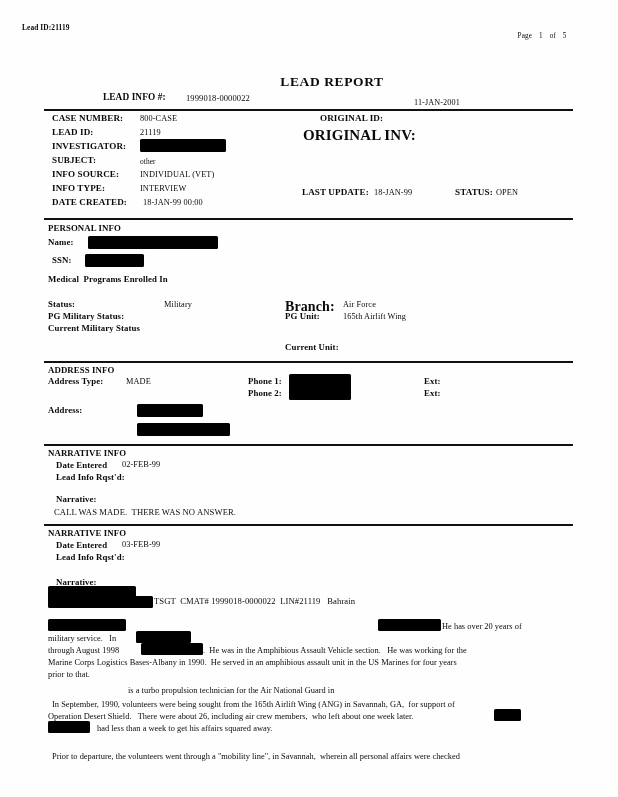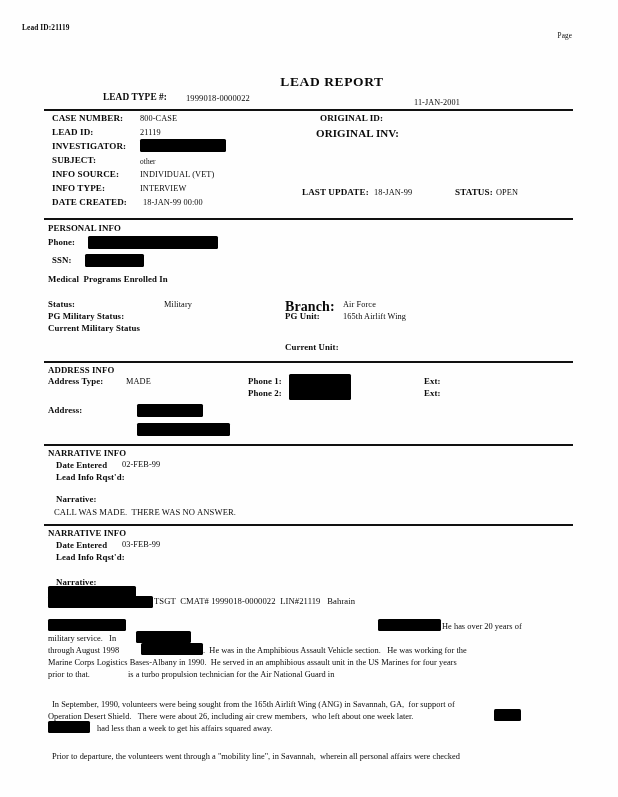--- a/index.html
+++ b/index.html
@@ -39,21 +39,21 @@
     left: 22px;
     top: 24px;
     font-size: 7.4px;
     font-weight: bold;
   }
   .hdr-right {
     left: 510px;
     top: 26px;
     font-size: 7.2px;
   }
-  .hdr-right span { margin-right: 7px; margin-left: 40px; }
+  .hdr-right span { margin-right: 7px; }
 
   
   .doc-title {
     position: absolute;
     left: 0;
     top: 74px;
     width: 618px;
     text-align: center;
     font-size: 13.5px;
     font-weight: bold;
@@ -92,33 +92,33 @@
 
 <div class="page">
 
   <div class="t hdr-left">Lead ID:21119</div>
   <div class="t hdr-right">
     <span>Page</span><span>1</span><span>of</span><span>5</span>
   </div>
 
   <div class="doc-title">LEAD REPORT</div>
 
-  <div class="t b" style="left:103px; top:93px; font-size:9.3px;">LEAD TYPE #:</div>
+  <div class="t b" style="left:103px; top:93px; font-size:9.3px;">LEAD INFO #:</div>
   <div class="t" style="left:186px; top:93.5px; font-size:8.5px;">1999018-0000022</div>
   <div class="t" style="left:414px; top:99px; font-size:8.2px;">11-JAN-2001</div>
 
   <div class="rule" style="top:109px;"></div>
 
   <div class="t b" style="left:52px; top:114px; font-size:9.1px;">CASE NUMBER:</div>
   <div class="t" style="left:140px; top:115px;">800-CASE</div>
   <div class="t b" style="left:320px; top:114px; font-size:9.1px;">ORIGINAL ID:</div>
 
   <div class="t b" style="left:52px; top:128px; font-size:9.1px;">LEAD ID:</div>
   <div class="t" style="left:140px; top:129px;">21119</div>
-  <div class="t b" style="left:316px; top:128px; font-size:11px;">ORIGINAL INV:</div>
+  <div class="t b" style="left:303px; top:128px; font-size:15px;">ORIGINAL INV:</div>
 
   <div class="t b" style="left:52px; top:142px; font-size:9.1px;">INVESTIGATOR:</div>
   <div class="redact" style="left:140px; top:139px; width:86px; height:13px;"></div>
 
   <div class="t b" style="left:52px; top:156px; font-size:9.1px;">SUBJECT:</div>
   <div class="t sm" style="left:140px; top:158px;">other</div>
 
   <div class="t b" style="left:52px; top:170px; font-size:9.1px;">INFO SOURCE:</div>
   <div class="t" style="left:140px; top:171px;">INDIVIDUAL (VET)</div>
 
@@ -128,21 +128,21 @@
   <div class="t" style="left:374px; top:189px;">18-JAN-99</div>
   <div class="t b" style="left:455px; top:188px; font-size:9.1px;">STATUS:</div>
   <div class="t" style="left:496px; top:189px;">OPEN</div>
 
   <div class="t b" style="left:52px; top:198px; font-size:9.1px;">DATE CREATED:</div>
   <div class="t" style="left:143px; top:199px;">18-JAN-99 00:00</div>
 
   <div class="rule" style="top:218px;"></div>
 
   <div class="t b" style="left:48px; top:224px; font-size:8.8px;">PERSONAL INFO</div>
-  <div class="t b" style="left:48px; top:238px; font-size:8.8px;">Phone:</div>
+  <div class="t b" style="left:48px; top:238px; font-size:8.8px;">Name:</div>
   <div class="redact" style="left:88px; top:236px; width:130px; height:13px;"></div>
 
   <div class="t b" style="left:52px; top:256px; font-size:8.8px;">SSN:</div>
   <div class="redact" style="left:85px; top:254px; width:59px; height:13px;"></div>
 
   <div class="t b" style="left:48px; top:275px; font-size:8.8px;">Medical  Programs Enrolled In</div>
 
   <div class="t b" style="left:48px; top:300px; font-size:8.8px;">Status:</div>
   <div class="t" style="left:164px; top:301px;">Military</div>
   <div class="t b" style="left:285px; top:300px; font-size:14px;">Branch:</div>
@@ -190,21 +190,21 @@
   <div class="t" style="left:122px; top:541px;">03-FEB-99</div>
   <div class="t b" style="left:56px; top:553px; font-size:8.8px;">Lead Info Rqst'd:</div>
 
   <div class="t b" style="left:56px; top:578px; font-size:8.8px;">Narrative:</div>
 
   <div class="redact" style="left:48px; top:586px; width:88px; height:12px;"></div>
   <div class="redact" style="left:48px; top:596px; width:105px; height:12px;"></div>
   <div class="t" style="left:154px; top:597px; font-size:8.6px;">TSGT  CMAT# 1999018-0000022  LIN#21119   Bahrain</div>
 
   <div class="redact" style="left:48px; top:619px; width:78px; height:12px;"></div>
-  <div class="para nowrap" style="left:128px; top:621px;margin-top:48px;">is a turbo propulsion technician for the Air National Guard in</div>
+  <div class="para nowrap" style="left:128px; top:637px;margin-top:48px;">is a turbo propulsion technician for the Air National Guard in</div>
   <div class="redact" style="left:378px; top:619px; width:63px; height:12px;"></div>
   <div class="para nowrap" style="left:442px; top:621px;">He has over 20 years of</div>
 
   <div class="para nowrap" style="left:48px; top:633px;">military service.   In</div>
   <div class="redact" style="left:136px; top:631px; width:55px; height:12px;"></div>
 
   <div class="para nowrap" style="left:48px; top:645px;">through August 1998</div>
   <div class="redact" style="left:141px; top:643px; width:62px; height:12px;"></div>
   <div class="para nowrap" style="left:203px; top:645px;">.  He was in the Amphibious Assault Vehicle section.   He was working for the</div>
 

